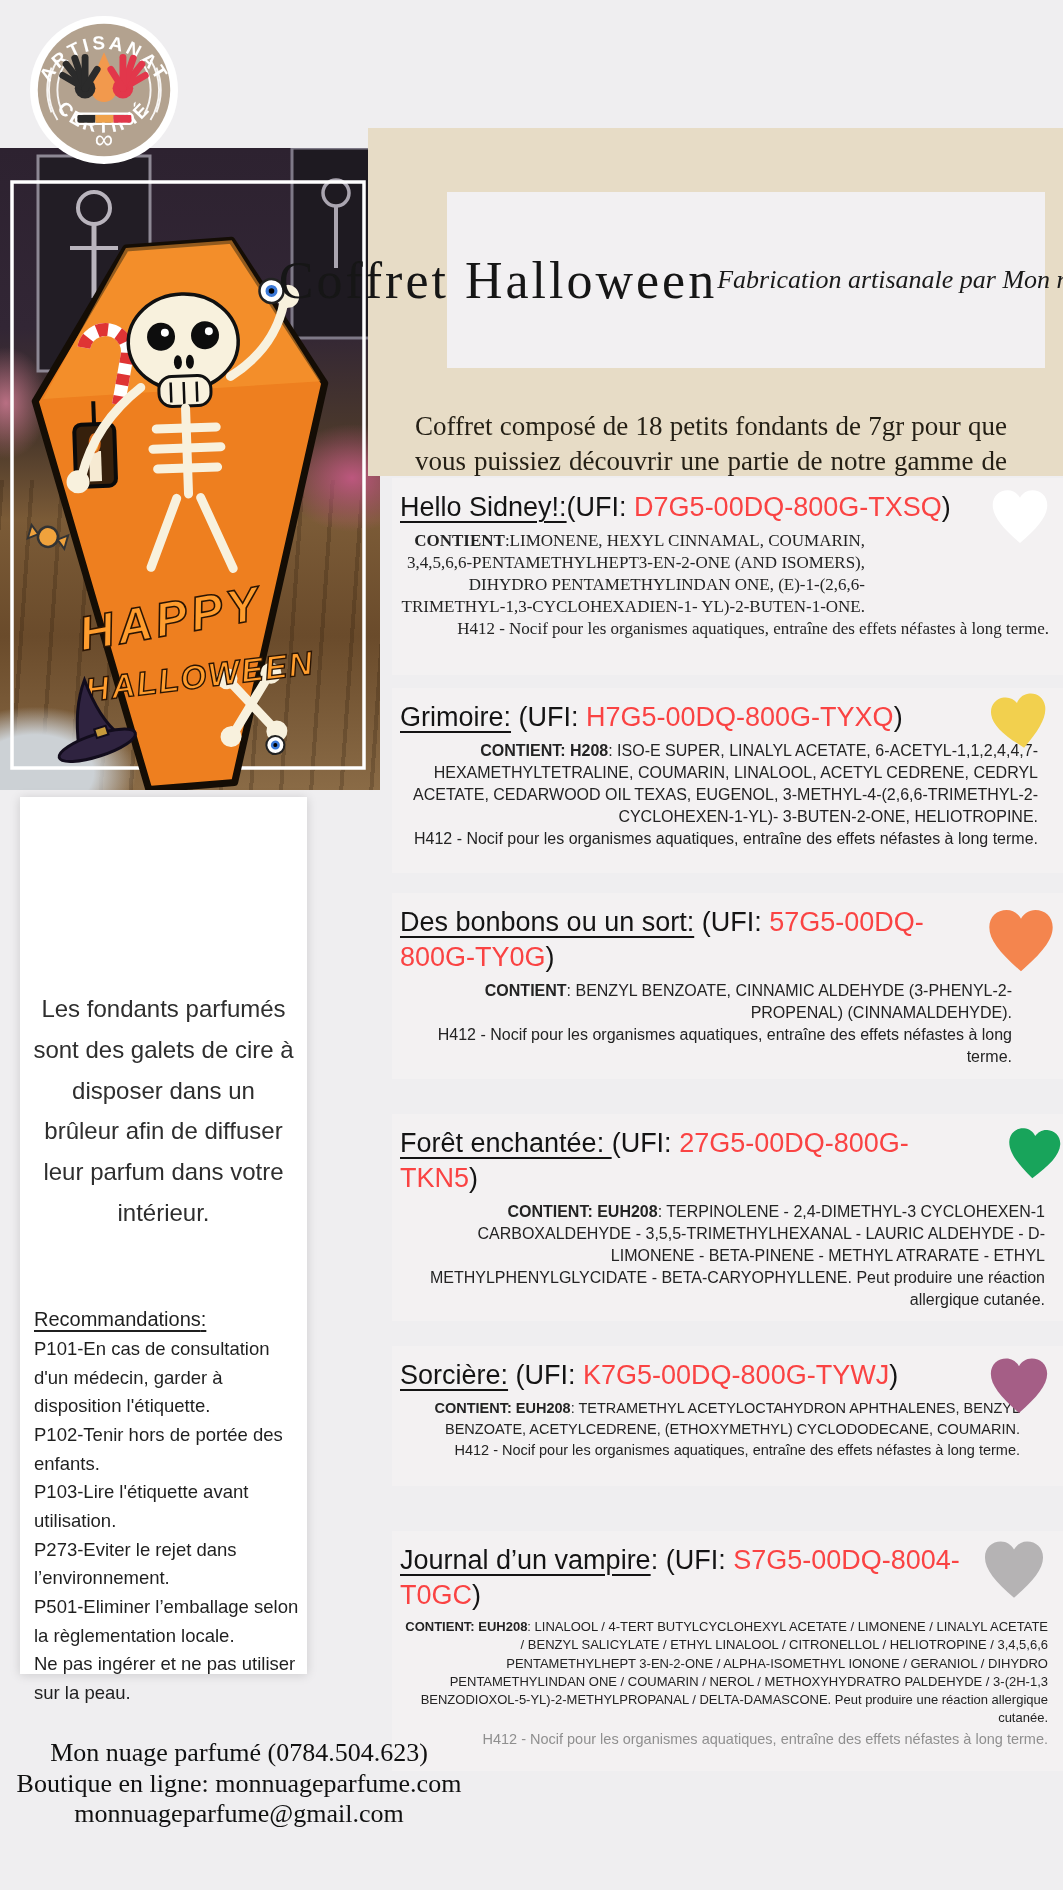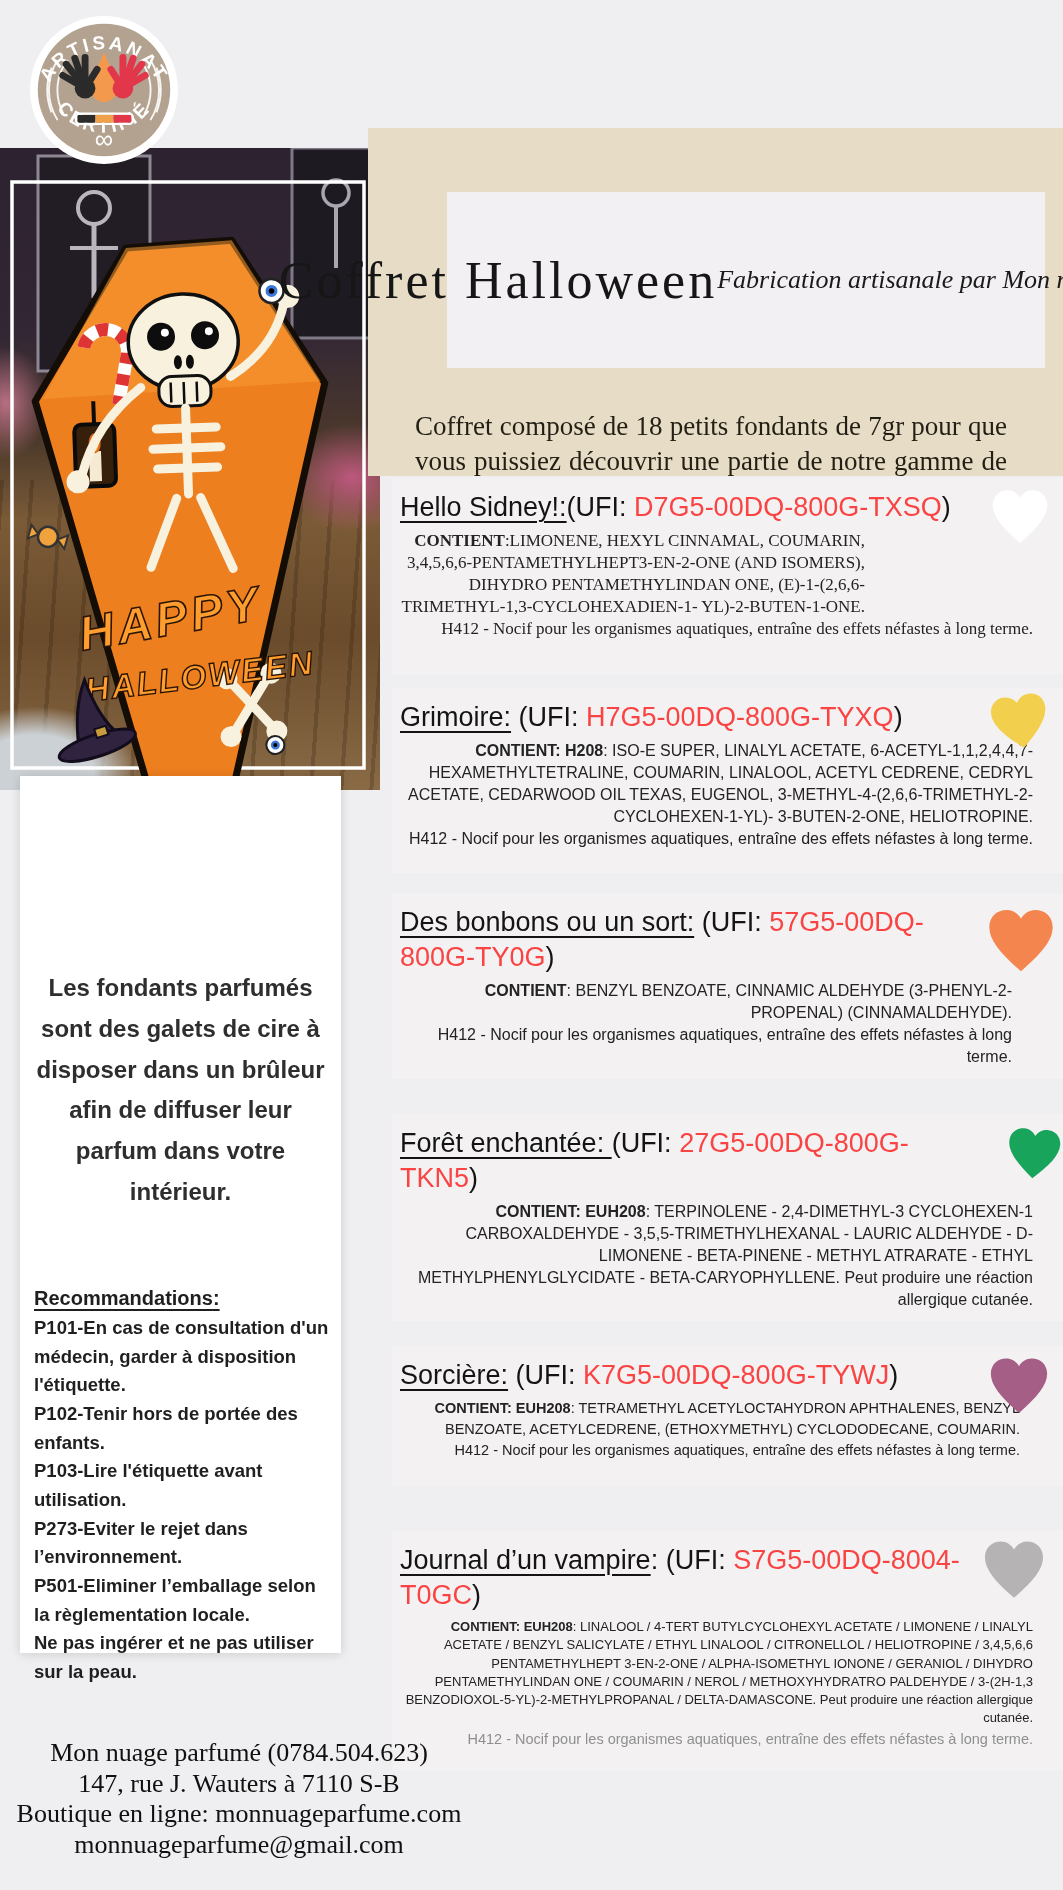--- a/index.html
+++ b/index.html
@@ -28,21 +28,21 @@
   .title-box{position:absolute;left:79px;top:64px;width:598px;height:176px;background:#f2f0f2;
              display:flex;flex-direction:row;align-items:center;justify-content:center;}
   .main-title{margin:0;font-family:"Liberation Serif",serif;font-weight:500;font-size:52px;
               letter-spacing:3px;color:#161616;white-space:nowrap;}
   .title-bar{width:128px;height:4px;background:#1d1d1d;margin:10px 0 13px;}
   .subtitle{font-family:"Liberation Serif",serif;font-style:italic;font-size:26px;color:#1a1a1a;white-space:nowrap;}
   .description{position:absolute;left:47px;top:254px;width:592px;font-family:"Liberation Serif",serif;
                font-size:27px;line-height:1.3;text-align:justify;color:#241f15;}
 
   .card{position:relative;margin-left:24px;width:671px;background:#f3f1f2;
-        padding:12px 30px 10px 8px;box-sizing:border-box;}
+        padding:12px 14px 10px 8px;box-sizing:border-box;}
   .card h2{margin:0 0 5px;font-size:27px;font-weight:400;color:#141414;line-height:1.3;padding-right:64px;}
   .pname{text-decoration:underline;text-decoration-thickness:2px;text-underline-offset:5px;}
   .ufi{color:#fa4343;}
   .card p{margin:0;font-size:16px;line-height:1.38;color:#232323;text-align:right;}
   .card p b{font-weight:700;}
   .heart{position:absolute;top:10px;right:12px;width:62px;height:58px;}
 
   .c1{margin-top:2px;min-height:197px;}
   .c1 p{font-family:"Liberation Serif",serif;font-size:17px;line-height:1.3;}
   .c1 .body{max-width:465px;}
@@ -57,22 +57,22 @@
   .c4 .heart{top:12px;right:0px;width:58px;height:56px;transform:rotate(4deg);}
   .c5{margin-top:25px;min-height:140px;}
   .c5 p{font-size:14.5px;line-height:1.45;max-width:620px;}
   .c5 .heart{width:64px;height:60px;}
   .c6{margin-top:45px;min-height:240px;}
   .c6 p{font-size:13px;line-height:1.4;max-width:648px;}
   .c6 .heart{top:8px;right:16px;width:66px;height:62px;}
   .hazard-gray{color:#8f8f8f !important;font-size:14.5px !important;margin-top:2px !important;}
 
   
-  .left-card{position:absolute;left:20px;top:776px;width:321px;height:877px;background:#ffffff;
-             box-shadow:0 1px 10px rgba(0,0,0,.15);font-weight:bold;}
+  .left-card{position:absolute;left:20px;top:797px;width:287px;height:877px;background:#ffffff;
+             box-shadow:0 1px 10px rgba(0,0,0,.15);}
   .intro{position:absolute;top:168px;left:12px;right:12px;text-align:center;
          font-size:24px;line-height:1.7;color:#2e2e2e;}
   .reco{position:absolute;top:507px;left:14px;right:6px;font-size:18.5px;line-height:1.55;color:#1f1f1f;}
   .reco-title{font-size:20px;}
   .reco-title span{text-decoration:underline;text-underline-offset:4px;}
 
   
   .footer{position:absolute;left:0;top:1738px;width:478px;text-align:center;
           font-family:"Liberation Serif",serif;font-size:26px;line-height:1.18;color:#101010;}
 </style>
@@ -291,18 +291,17 @@
       <div>P102-Tenir hors de portée des enfants.</div>
       <div>P103-Lire l'étiquette avant utilisation.</div>
       <div>P273-Eviter le rejet dans l’environnement.</div>
       <div>P501-Eliminer l’emballage selon la règlementation locale.</div>
       <div>Ne pas ingérer et ne pas utiliser sur la peau.</div>
     </div>
   </div>
 
   <div class="footer">
     <div>Mon nuage parfumé (0784.504.623)</div>
-    <div>147, rue J. Wauters à 7110 S-B</div>
     <div>Boutique en ligne: monnuageparfume.com</div>
     <div>monnuageparfume@gmail.com</div>
   </div>
 
 </div>
 
 </body></html>

